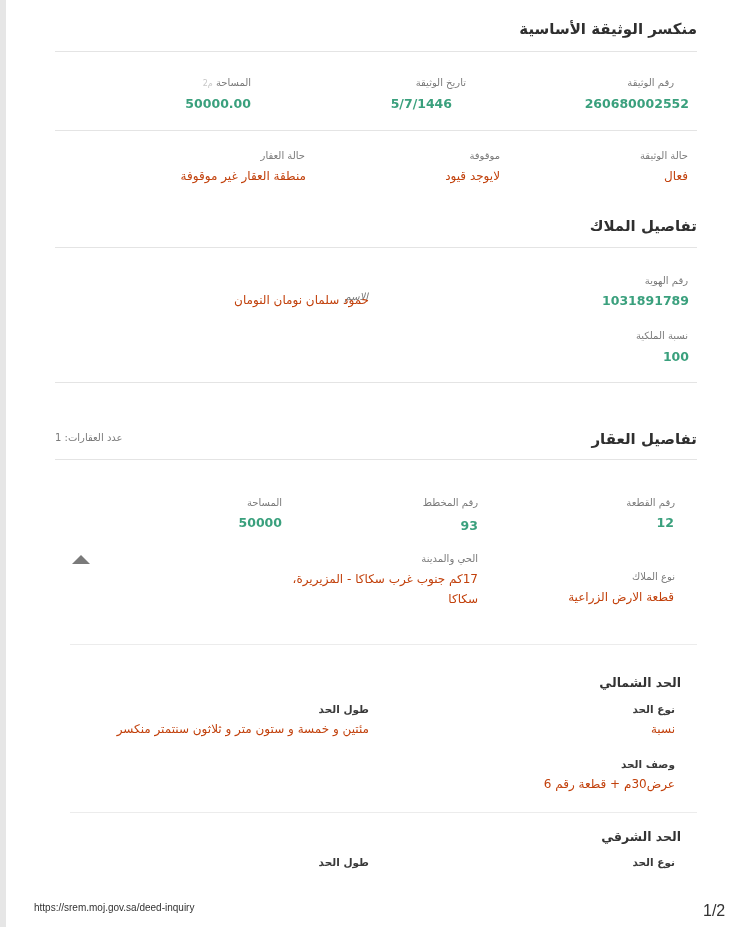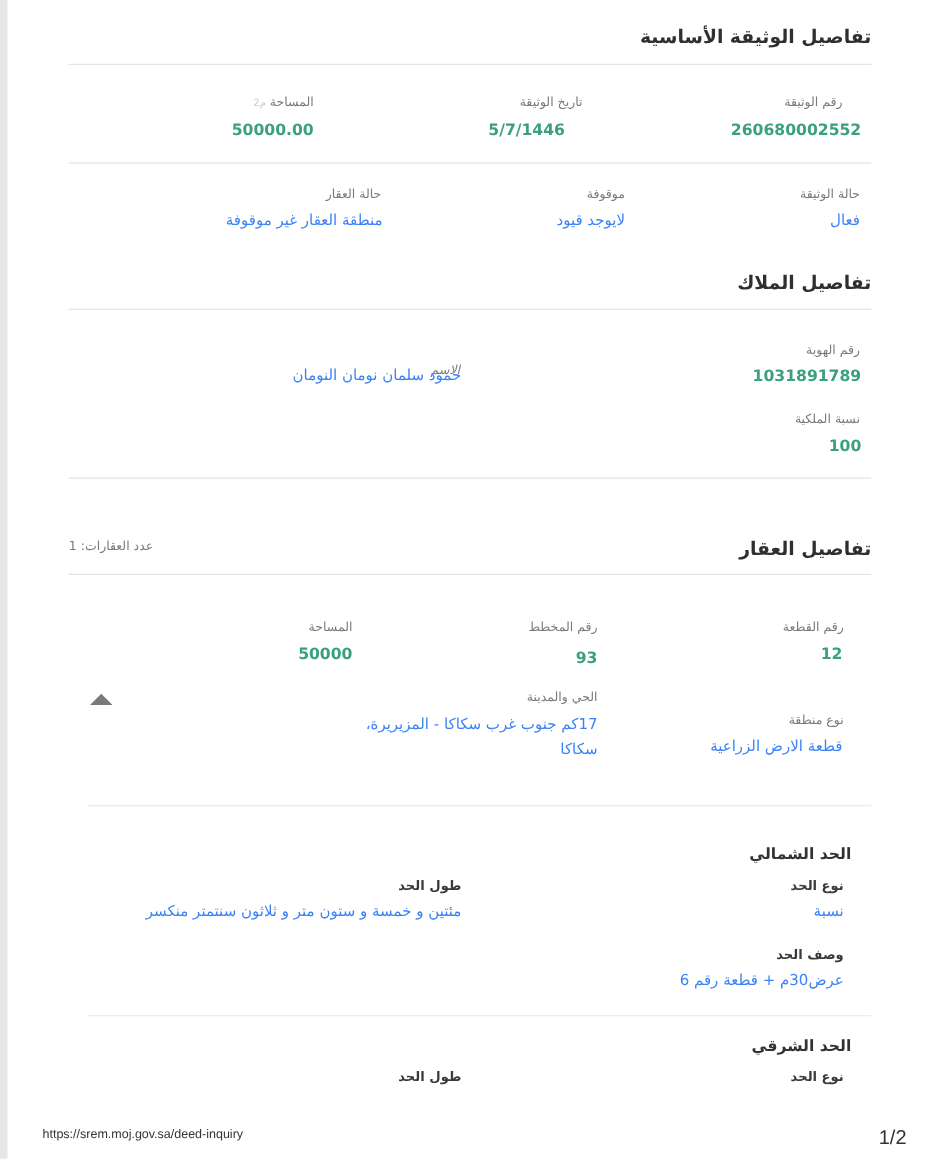--- a/index.html
+++ b/index.html
@@ -17,41 +17,41 @@
     .rtl { direction: rtl; text-align: right; }
     .section-title {
       font-size: 15px; font-weight: bold; color: #2f2f2f;
     }
     .sub-title {
       font-size: 12.5px; font-weight: bold; color: #333333;
     }
     .label { font-size: 10px; color: #7a7a7a; }
     .label-dark { font-size: 10.5px; color: #3a3a3a; font-weight: bold; }
     .value { font-size: 12.5px; color: #3aa07d; font-weight: bold; }
-    .value-ar { font-size: 12px; color: #3b82f6; }
+    .value-ar { font-size: 12px; color: #c2410c; }
     .divider { position: absolute; left: 55px; width: 642px; height: 1px; background: #e4e4e4; }
     .divider-inner { position: absolute; left: 70px; width: 627px; height: 1px; background: #ececec; }
     .unit { color: #c8c8c8; font-size: 8px; }
     .collapse-icon {
       position: absolute; left: 72px; top: 555px;
       width: 0; height: 0;
       border-left: 9px solid transparent;
       border-right: 9px solid transparent;
       border-bottom: 9px solid #7a7a7a;
       cursor: pointer;
     }
     .footer-url { font-family: "Liberation Sans", sans-serif; font-size: 10px; color: #333; }
     .footer-page { font-family: "Liberation Sans", sans-serif; font-size: 16px; color: #333; }
   </style>
 </head>
 <body>
 
 <div class="page-edge"></div>
 
-<div class="abs rtl section-title" style="right:53px; top:20px;">تفاصيل الوثيقة الأساسية</div>
+<div class="abs rtl section-title" style="right:53px; top:20px;">منكسر الوثيقة الأساسية</div>
 <div class="divider" style="top:51px;"></div>
 
 <div class="abs rtl label" style="right:76px; top:77px;text-align:center;">رقم الوثيقة</div>
 <div class="abs rtl value" style="right:61px; top:96px;">260680002552</div>
 
 <div class="abs rtl label" style="right:284px; top:77px;">تاريخ الوثيقة</div>
 <div class="abs rtl value" style="right:298px; top:96px;">5/7/1446</div>
 
 <div class="abs rtl label" style="right:499px; top:77px;">
   <span>المساحة</span>
@@ -96,21 +96,21 @@
 
 <div class="abs rtl label" style="right:468px; top:497px;">المساحة</div>
 <div class="abs rtl value" style="right:468px; top:515px;">50000</div>
 
 <div class="collapse-icon"></div>
 
 <div class="abs rtl label" style="right:272px; top:553px;">الحي والمدينة</div>
 <div class="abs rtl value-ar" style="right:272px; top:572px;">17كم جنوب غرب سكاكا - المزيريرة،</div>
 <div class="abs rtl value-ar" style="right:272px; top:592px;">سكاكا</div>
 
-<div class="abs rtl label" style="right:75px; top:571px;">نوع منطقة</div>
+<div class="abs rtl label" style="right:75px; top:571px;">نوع الملاك</div>
 <div class="abs rtl value-ar" style="right:76px; top:590px;">قطعة الارض الزراعية</div>
 
 <div class="divider-inner" style="top:644px;"></div>
 
 <div class="abs rtl sub-title" style="right:69px; top:675px;">الحد الشمالي</div>
 
 <div class="abs rtl label-dark" style="right:75px; top:703px;">نوع الحد</div>
 <div class="abs rtl value-ar" style="right:75px; top:722px;">نسبة</div>
 
 <div class="abs rtl label-dark" style="right:381px; top:703px;">طول الحد</div>

